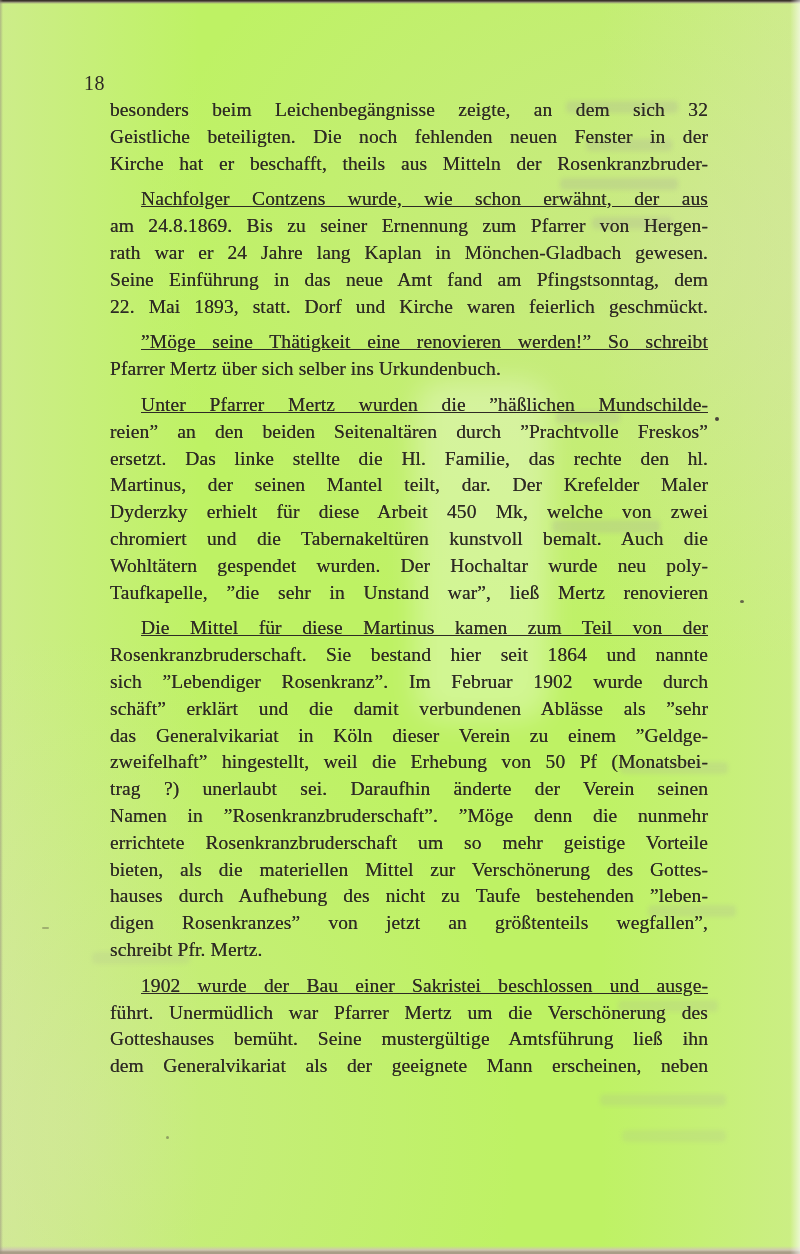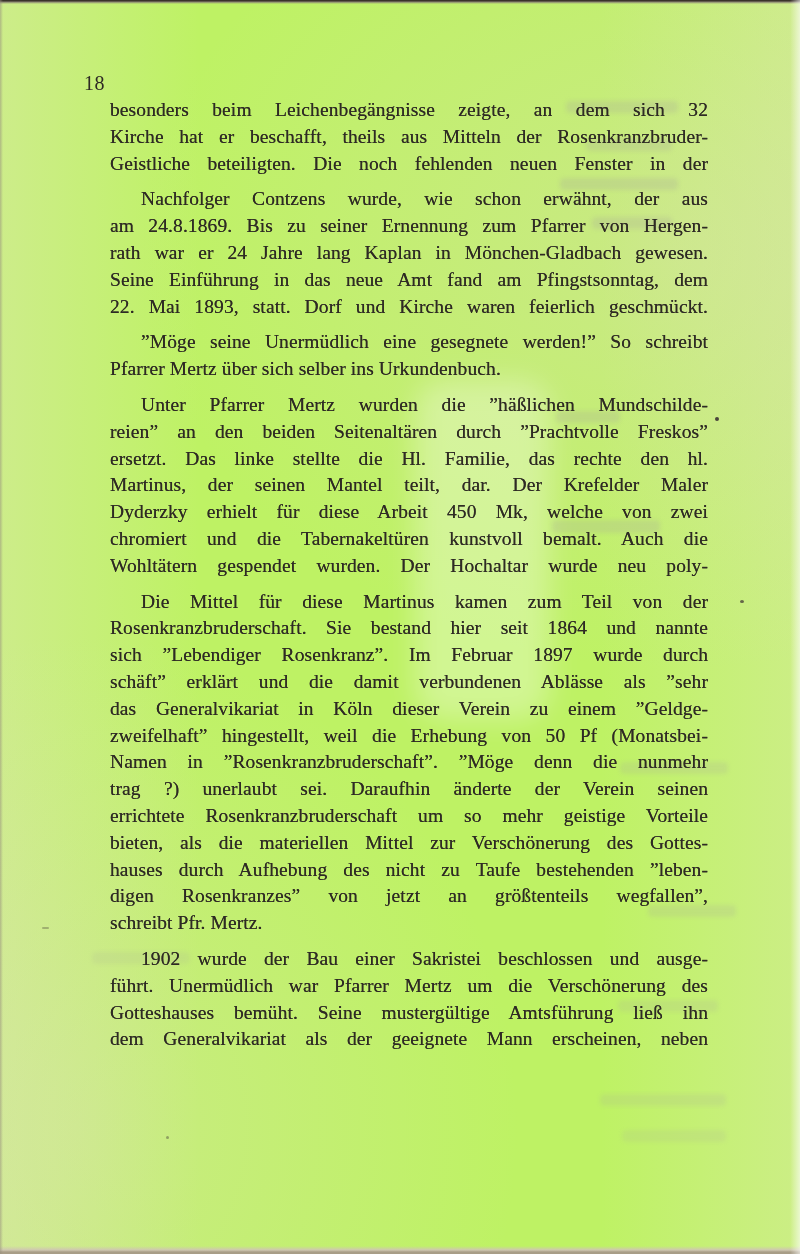--- a/index.html
+++ b/index.html
@@ -53,21 +53,21 @@
     position: absolute; left: 79px; top: 97px; width: 598px;
     color: #2e2a24;
     font-size: 19.5px; line-height: 26.8px;
     text-shadow: 0 0 0.35px rgba(46,42,36,0.85);
     letter-spacing: 0.1px;
     margin-left: 31px;
   }
   .para { margin: 0 0 9px 0; }
   .para .line { text-align: justify; text-align-last: justify; }
   .para .line.last { text-align-last: left; }
-  .para.indent .line:first-child { text-indent: 31px; }
+  .para.indent .line:first-child { text-indent: 31px; text-decoration: underline; }
   
   .speck { position: absolute; background: #4a443a; border-radius: 50%; }
   .sp1 { left: 715px; top: 417px; width: 4px; height: 4px; }
   .sp2 { left: 740px; top: 600px; width: 4px; height: 3px; opacity: .8; }
   .sp3 { left: 42px;  top: 927px; width: 7px; height: 2px; opacity: .35; border-radius: 2px; }
   .sp4 { left: 166px; top: 1136px; width: 3px; height: 3px; opacity: .45; }
   
   .ghost { position: absolute; background: rgba(173,178,150,0.30); filter: blur(2px); border-radius: 4px; }
   .g1  { left: 566px; top: 101px;  width: 112px; height: 12px; }
   .g2  { left: 586px; top: 139px;  width: 86px;  height: 12px; }
@@ -99,52 +99,53 @@
   <div class="ghost g8"></div>
   <div class="ghost g9"></div>
   <div class="ghost g10"></div>
   <div class="ghost g11"></div>
   <div class="ghost g12"></div>
 
   <div class="pageno">18</div>
   <div class="text-block">
       <div class="para">
         <div class="line">besonders beim Leichenbegängnisse zeigte, an dem sich 32</div>
+        <div class="line">Geistliche beteiligten. Die noch fehlenden neuen Fenster in der</div>
         <div class="line">Kirche hat er beschafft, theils aus Mitteln der Rosenkranzbruder-</div>
-        <div class="line">Geistliche beteiligten. Die noch fehlenden neuen Fenster in der</div>
       </div>
       <div class="para indent">
         <div class="line">Nachfolger Contzens wurde, wie schon erwähnt, der aus</div>
         <div class="line">am 24.8.1869. Bis zu seiner Ernennung zum Pfarrer von Hergen-</div>
         <div class="line">rath war er 24 Jahre lang Kaplan in Mönchen-Gladbach gewesen.</div>
         <div class="line">Seine Einführung in das neue Amt fand am Pfingstsonntag, dem</div>
         <div class="line">22. Mai 1893, statt. Dorf und Kirche waren feierlich geschmückt.</div>
       </div>
       <div class="para indent">
-        <div class="line">”Möge seine Unermüdlich eine gesegnete werden!” So schreibt</div>
+        <div class="line">”Möge seine Thätigkeit eine renovieren werden!” So schreibt</div>
         <div class="line last">Pfarrer Mertz über sich selber ins Urkundenbuch.</div>
       </div>
       <div class="para indent">
         <div class="line">Unter Pfarrer Mertz wurden die ”häßlichen Mundschilde-</div>
         <div class="line">reien” an den beiden Seitenaltären durch ”Prachtvolle Freskos”</div>
         <div class="line">ersetzt. Das linke stellte die Hl. Familie, das rechte den hl.</div>
         <div class="line">Martinus, der seinen Mantel teilt, dar. Der Krefelder Maler</div>
         <div class="line">Dyderzky erhielt für diese Arbeit 450 Mk, welche von zwei</div>
         <div class="line">chromiert und die Tabernakeltüren kunstvoll bemalt. Auch die</div>
         <div class="line">Wohltätern gespendet wurden. Der Hochaltar wurde neu poly-</div>
+        <div class="line">Taufkapelle, ”die sehr in Unstand war”, ließ Mertz renovieren</div>
       </div>
       <div class="para indent">
         <div class="line">Die Mittel für diese Martinus kamen zum Teil von der</div>
         <div class="line">Rosenkranzbruderschaft. Sie bestand hier seit 1864 und nannte</div>
-        <div class="line">sich ”Lebendiger Rosenkranz”. Im Februar 1897 wurde durch</div>
+        <div class="line">sich ”Lebendiger Rosenkranz”. Im Februar 1902 wurde durch</div>
         <div class="line">schäft” erklärt und die damit verbundenen Ablässe als ”sehr</div>
         <div class="line">das Generalvikariat in Köln dieser Verein zu einem ”Geldge-</div>
         <div class="line">zweifelhaft” hingestellt, weil die Erhebung von 50 Pf (Monatsbei-</div>
+        <div class="line">trag ?) unerlaubt sei. Daraufhin änderte der Verein seinen</div>
         <div class="line">Namen in ”Rosenkranzbruderschaft”. ”Möge denn die nunmehr</div>
-        <div class="line">trag ?) unerlaubt sei. Daraufhin änderte der Verein seinen</div>
         <div class="line">errichtete Rosenkranzbruderschaft um so mehr geistige Vorteile</div>
         <div class="line">bieten, als die materiellen Mittel zur Verschönerung des Gottes-</div>
         <div class="line">hauses durch Aufhebung des nicht zu Taufe bestehenden ”leben-</div>
         <div class="line">digen Rosenkranzes” von jetzt an größtenteils wegfallen”,</div>
         <div class="line last">schreibt Pfr. Mertz.</div>
       </div>
       <div class="para indent">
         <div class="line">1902 wurde der Bau einer Sakristei beschlossen und ausge-</div>
         <div class="line">führt. Unermüdlich war Pfarrer Mertz um die Verschönerung des</div>
         <div class="line">Gotteshauses bemüht. Seine mustergültige Amtsführung ließ ihn</div>

